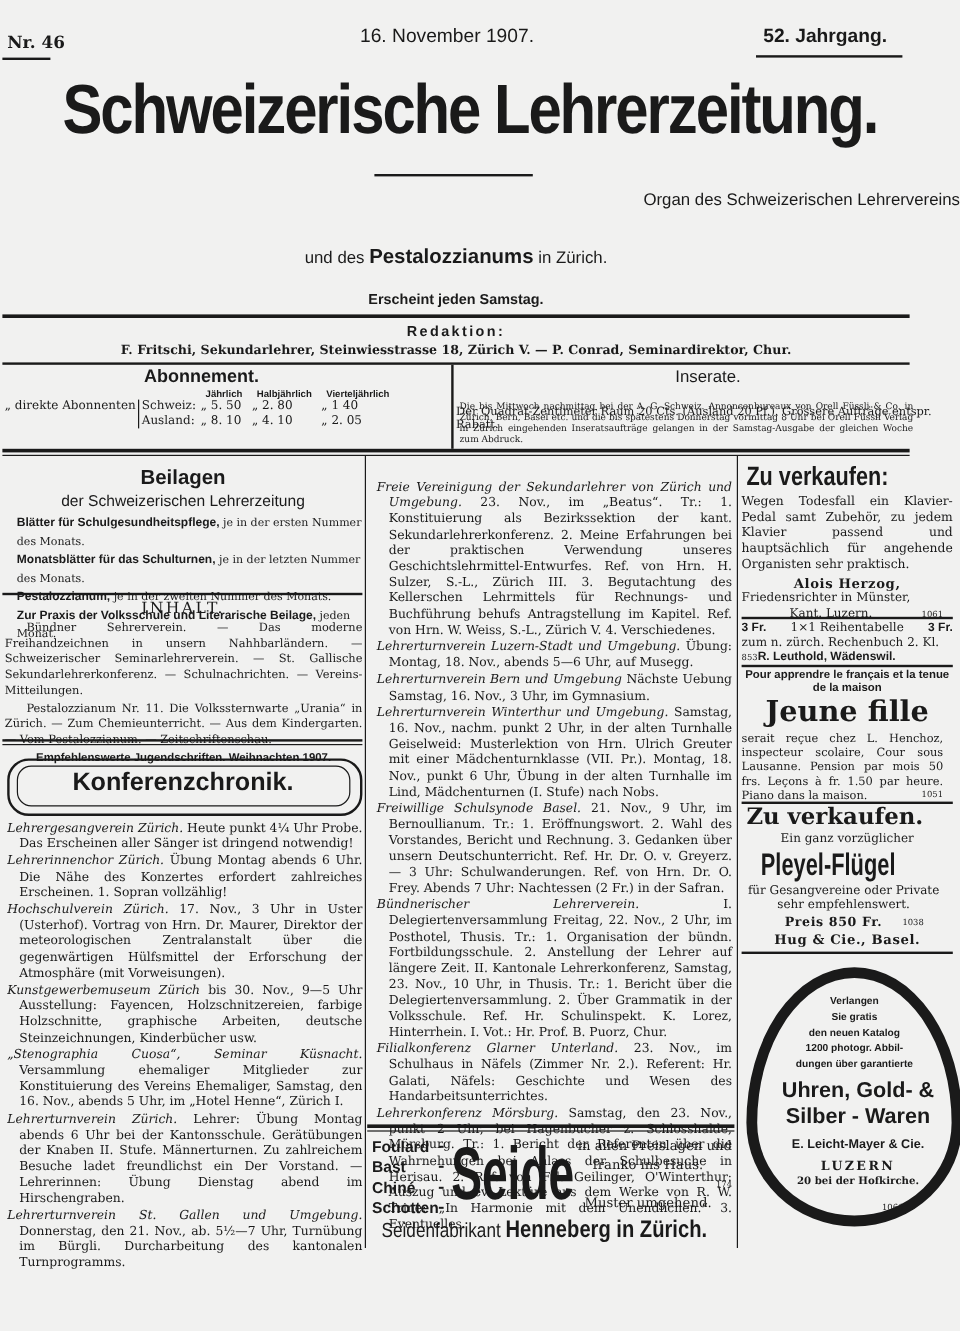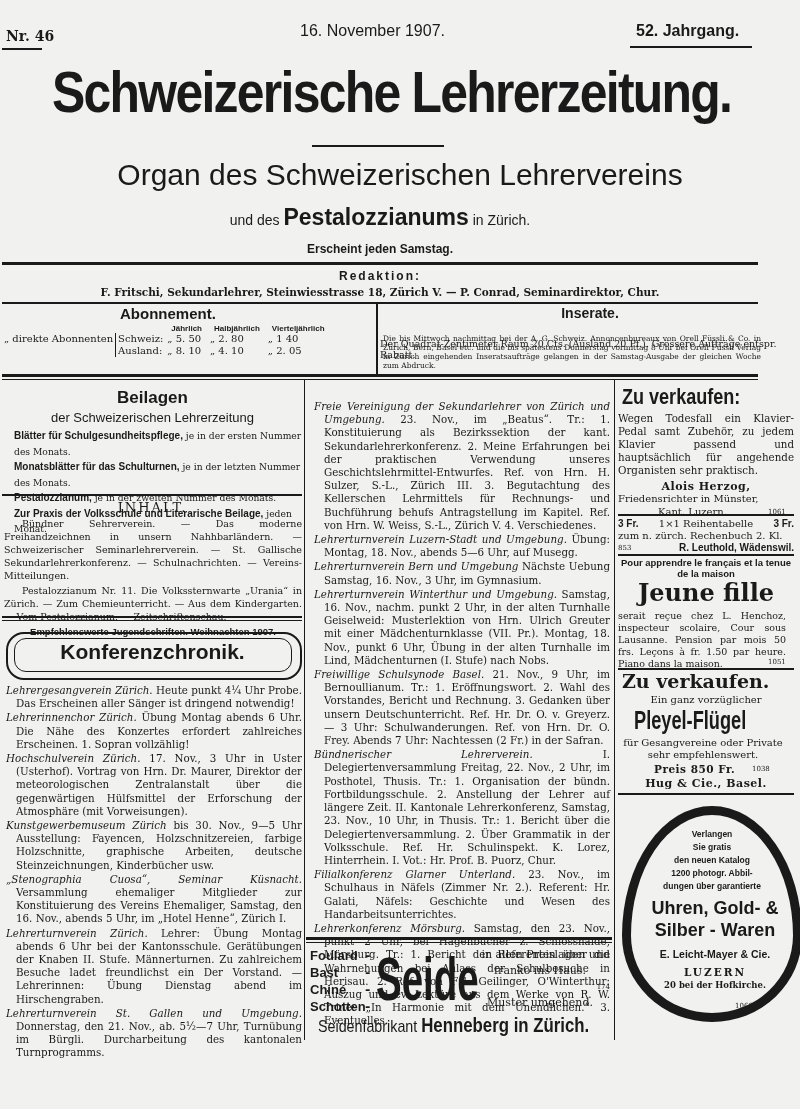--- a/index.html
+++ b/index.html
@@ -4,31 +4,31 @@
 <style>
   html,body{margin:0;padding:0;}
   body{width:800px;height:1109px;background:#f1f1f0;color:#1a1a1a;font-family:"DejaVu Serif",serif;overflow:hidden;position:relative;}
   .abs{position:absolute;}
   .sans{font-family:"Liberation Sans",sans-serif;}
   .rule{position:absolute;background:#1a1a1a;}
   .hdr-nr{left:6px;top:28px;font-size:14px;font-weight:bold;}
   .hdr-date{left:300px;top:22px;font-size:16px;font-weight:normal;}
   .hdr-jg{left:636px;top:22px;font-size:16px;font-weight:bold;}
   .masthead{left:52px;top:58px;width:700px;font-size:58px;font-weight:bold;letter-spacing:-2px;font-family:"Liberation Sans",sans-serif;transform:scaleX(0.86);transform-origin:left top;white-space:nowrap;}
-  .organ{left:0;width:800px;top:158px;text-align:center;font-size:30px;font-family:"Liberation Sans",sans-serif;}
+  .organ{left:0;width:800px;top:158px;text-align:right;font-size:14px;font-family:"Liberation Sans",sans-serif;}
   .undes{left:0;width:760px;top:204px;text-align:center;font-size:14px;font-family:"Liberation Sans",sans-serif;}
-  .undes b{font-size:23px;}
+  .undes b{font-size:17px;}
   .erscheint{left:0;width:760px;top:242px;text-align:center;font-size:12px;font-weight:bold;font-family:"Liberation Sans",sans-serif;}
   .red-title{left:0;width:760px;top:269px;text-align:center;font-size:12px;font-weight:bold;letter-spacing:2px;font-family:"Liberation Sans",sans-serif;}
   .red-text{left:0;width:760px;top:286px;text-align:center;font-size:10.5px;font-weight:bold;}
   .abo-title{left:120px;top:305px;font-size:15px;font-weight:bold;font-family:"Liberation Sans",sans-serif;}
   .abo-table{left:2px;top:324px;font-size:10px;}
   .abo-table td{padding:0 2px;line-height:12px;white-space:nowrap;}
   .abo-table th{font-size:8px;font-family:"Liberation Sans",sans-serif;padding:0 6px;}
-  .ins-title{left:380px;width:420px;top:305px;text-align:center;font-size:14px;font-weight:bold;font-family:"Liberation Sans",sans-serif;}
+  .ins-title{left:380px;width:420px;top:305px;text-align:center;font-size:14px;font-weight:normal;font-family:"Liberation Sans",sans-serif;}
   .ins-line1{left:380px;width:420px;top:338px;font-size:9.5px;font-weight:normal;}
   .ins-small{left:383px;width:378px;top:334px;font-size:7.5px;line-height:9px;text-align:justify;}
   .col{position:absolute;font-size:10.3px;line-height:13.2px;text-align:justify;}
   .col p{margin:0 0 1px 0;text-indent:-10px;padding-left:10px;}
   .col i{font-style:italic;}
   .bl-title{left:0;width:305px;top:388px;text-align:center;font-size:17px;font-weight:bold;font-family:"Liberation Sans",sans-serif;}
   .bl-sub{left:0;width:305px;top:410px;text-align:center;font-size:13px;font-family:"Liberation Sans",sans-serif;}
   .bl-list{left:2px;top:428px;width:300px;font-size:9.2px;line-height:15.5px;margin-left:12px;}
   .bl-list b{font-family:"Liberation Sans",sans-serif;font-size:10px;}
   .inhalt-title{left:0;width:305px;top:500px;text-align:center;font-size:13px;letter-spacing:2px;}
@@ -175,21 +175,21 @@
 <div class="abs" style="left:768px;top:508px;font-size:7px;">1061</div>
 <div class="rule" style="left:618px;top:514px;width:176px;height:2px;"></div>
 
 <div class="abs" style="left:618px;top:518px;width:176px;font-size:10px;line-height:12px;">
   <div style="display:flex;justify-content:space-between;">
       <b class="sans">3 Fr.</b>
       <span>1×1 Reihentabelle</span>
       <b class="sans">3 Fr.</b>
     </div>
   <div>zum n. zürch. Rechenbuch 2. Kl.</div>
-  <div style="display:flex;justify-content:space-between;">
+  <div style="display:flex;">
       <span style="font-size:7px;">853</span>
       <b class="sans">R. Leuthold, Wädenswil.</b>
     </div>
 </div>
 <div class="rule" style="left:618px;top:554px;width:176px;height:2px;"></div>
 
 <div class="abs ad-head" style="left:618px;width:176px;top:557px;text-align:center;font-size:9.5px;line-height:11px;">Pour apprendre le français et la tenue de la maison</div>
 <div class="abs" style="left:618px;width:176px;top:578px;text-align:center;font-size:24px;font-weight:bold;">Jeune fille</div>
 <div class="abs" style="left:618px;top:610px;width:168px;font-size:9.5px;line-height:12px;text-align:justify;">serait reçue chez L. Henchoz, inspecteur scolaire, Cour sous Lausanne. Pension par mois 50 frs. Leçons à fr. 1.50 par heure. Piano dans la maison.</div>
 <div class="abs" style="left:768px;top:658px;font-size:7px;">1051</div>

